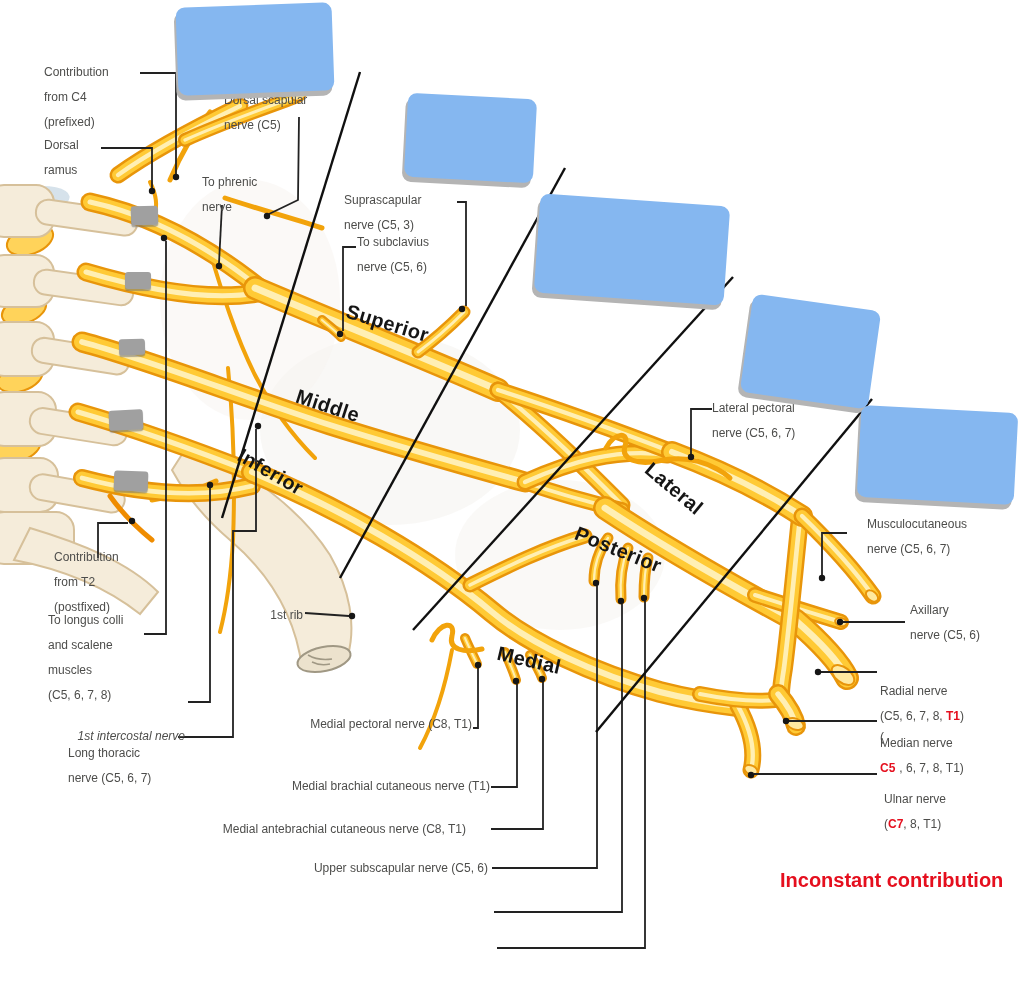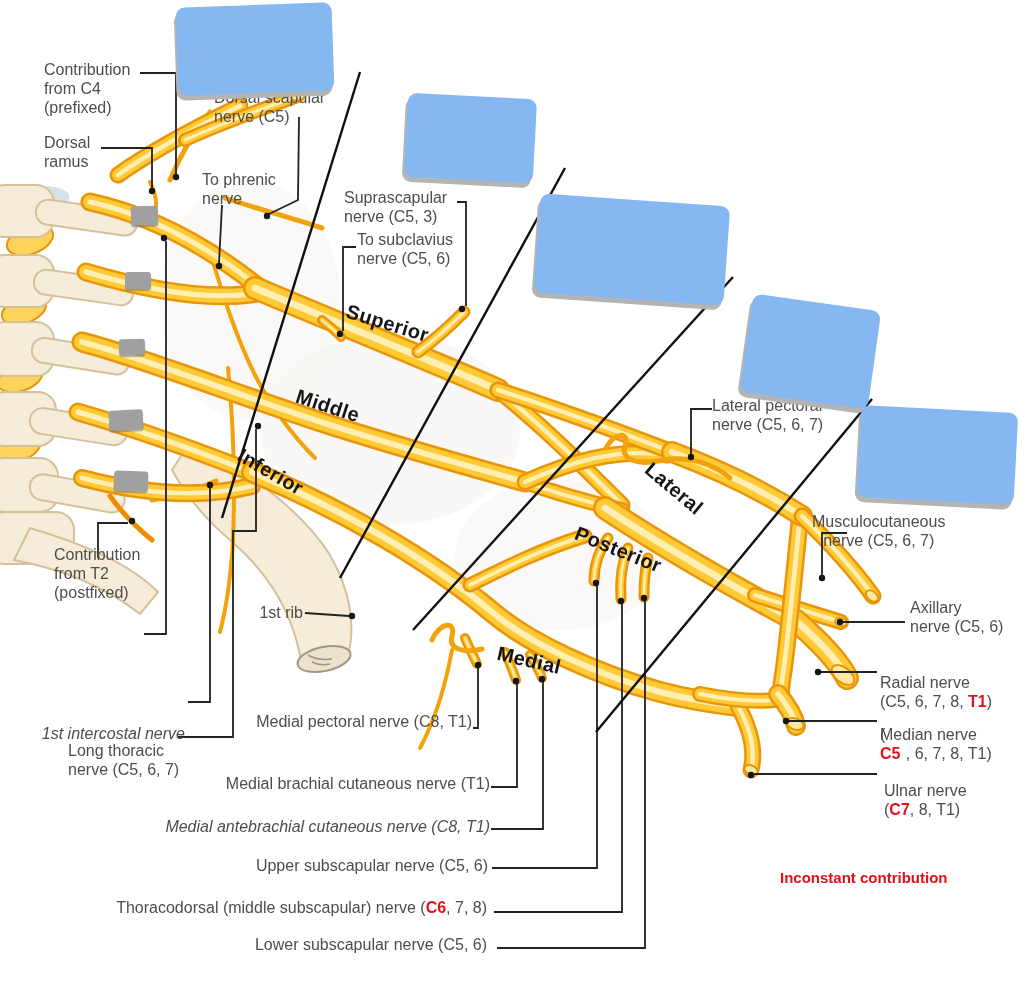--- a/index.html
+++ b/index.html
@@ -11,25 +11,25 @@
   #thin-under path, #thin-over path{stroke:#f2a30b;}
   #leads path{fill:none;stroke:#222;stroke-width:1.8px;}
   #divlines path{fill:none;stroke:#101010;stroke-width:2.4px;}
   .bone{fill:#f5ecda;stroke:#d6c09a;stroke-width:2;}
   
   .cover{position:absolute;background:#85b7f0;border-radius:9px;z-index:5;
          box-shadow:-2px 5px 0 #b4b4b4;}
   .gcover{position:absolute;background:#a0a0a0;border-radius:3px;z-index:4;
           box-shadow:0 2px 1px rgba(110,110,110,.55);}
   
-  .lbl{position:absolute;font-size:16px;line-height:19px;color:#4d4d4b;
+  .lbl{position:absolute;font-size:12px;line-height:25px;color:#4d4d4b;
        white-space:pre-line;z-index:3;}
   .lbl .blk{display:block;}
   .red{color:#e50f1e;font-weight:700;}
-  .note{position:absolute;font-size:15px;font-weight:700;color:#e50f1e;z-index:3;white-space:nowrap;}
+  .note{position:absolute;font-size:20px;font-weight:700;color:#e50f1e;z-index:3;white-space:nowrap;}
   .cord{position:absolute;font-size:20px;font-weight:700;color:#151515;z-index:3;
         letter-spacing:.4px;transform-origin:left top;white-space:nowrap;}
   .r{text-align:right;}
 </style>
 </head>
 <body>
 
 <div id="stage">
 
   <svg id="art" width="1026" height="999" viewBox="0 0 1026 999">
@@ -253,60 +253,60 @@
       <path d="M733,277 L413,630"></path>
       <path d="M872,399 L596,732"></path>
     </g>
   </svg>
 
   <div class="lbl" style="left:44px;top:60px;">Contribution
 from C4
 (prefixed)</div>
   <div class="lbl" style="left:44px;top:133px;">Dorsal
 ramus</div>
-  <div class="lbl" style="left:214px;top:88px;">Dorsal scapular
+  <div class="lbl" style="left:224px;top:88px;">Dorsal scapular
 nerve (C5)</div>
   <div class="lbl" style="left:202px;top:170px;">To phrenic
 nerve</div>
   <div class="lbl" style="left:344px;top:188px;">Suprascapular
 nerve (C5, 3)</div>
   <div class="lbl" style="left:357px;top:230px;">To subclavius
 nerve (C5, 6)</div>
   <div class="lbl" style="left:712px;top:396px;">Lateral pectoral
 nerve (C5, 6, 7)</div>
-  <div class="lbl" style="left:812px;top:512px;text-align:center;">Musculocutaneous
+  <div class="lbl" style="left:867px;top:512px;">Musculocutaneous
 nerve (C5, 6, 7)</div>
   <div class="lbl" style="left:910px;top:598px;">Axillary
 nerve (C5, 6)</div>
 
   <div class="lbl" style="left:880px;top:654px;">
     <span class="blk">Radial nerve</span><span>(C5, 6, 7,  8, </span><span class="red">T1</span><span>)</span>
   </div>
   <div class="lbl" style="left:880px;top:706px;">
     <span class="blk">Median nerve</span><span class="red">C5</span><span style="position:absolute;left:0;top:19px;">(</span><span style="visibility:hidden">(</span><span>, 6, 7,  8, T1)</span>
   </div>
   <div class="lbl" style="left:884px;top:762px;">
     <span class="blk">Ulnar nerve</span><span>(</span><span class="red">C7</span><span>, 8, T1)</span>
   </div>
 
   <div class="lbl" style="left:54px;top:545px;">Contribution
 from T2
 (postfixed)</div>
+  <div class="lbl" style="left:48px;top:608px;">To longus colli
+and scalene
+muscles
+(C5, 6, 7,  8)</div>
   <div class="lbl r" style="right:841px;top:724px;white-space:nowrap;font-style:italic;">1st intercostal nerve</div>
   <div class="lbl" style="left:68px;top:724px;margin-top:17px;">Long thoracic
 nerve (C5, 6, 7)</div>
   <div class="lbl r" style="right:723px;top:603px;white-space:nowrap;">1st rib</div>
   <div class="lbl r" style="right:554px;top:712px;white-space:nowrap;">Medial pectoral nerve (C8, T1)</div>
   <div class="lbl r" style="right:536px;top:774px;white-space:nowrap;">Medial brachial cutaneous nerve (T1)</div>
-  <div class="lbl r" style="right:536px;top:817px;white-space:nowrap;font-style:italic;">Medial antebrachial cutaneous nerve  (C8, T1)</div>
+  <div class="lbl r" style="right:560px;top:817px;white-space:nowrap;">Medial antebrachial cutaneous nerve  (C8, T1)</div>
   <div class="lbl r" style="right:538px;top:856px;white-space:nowrap;">Upper subscapular nerve (C5, 6)</div>
-  <div class="lbl r" style="right:539px;top:898px;white-space:nowrap;">
-    <span>Thoracodorsal (middle subscapular) nerve (</span><span class="red">C6</span><span>, 7,  8)</span>
-  </div>
-  <div class="lbl r" style="right:539px;top:935px;white-space:nowrap;">Lower subscapular nerve (C5, 6)</div>
 
   <div class="note" style="left:780px;top:869px;">Inconstant contribution</div>
 
   <div class="cord" style="left:350px;top:300px;transform:rotate(17deg);">Superior</div>
   <div class="cord" style="left:300px;top:385px;transform:rotate(18deg);">Middle</div>
   <div class="cord" style="left:245px;top:444px;transform:rotate(30deg);">Inferior</div>
   <div class="cord" style="left:655px;top:458px;transform:rotate(40deg);">Lateral</div>
   <div class="cord" style="left:580px;top:522px;transform:rotate(22deg);">Posterior</div>
   <div class="cord" style="left:500px;top:642px;transform:rotate(13deg);">Medial</div>
 

